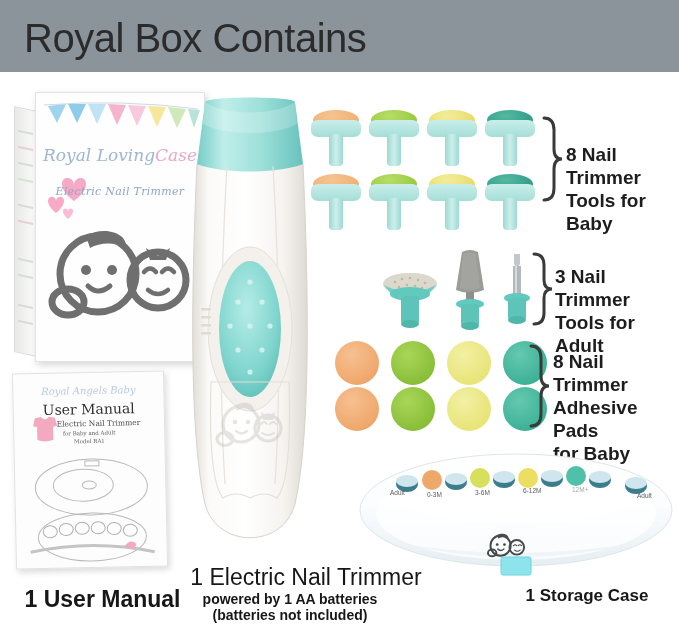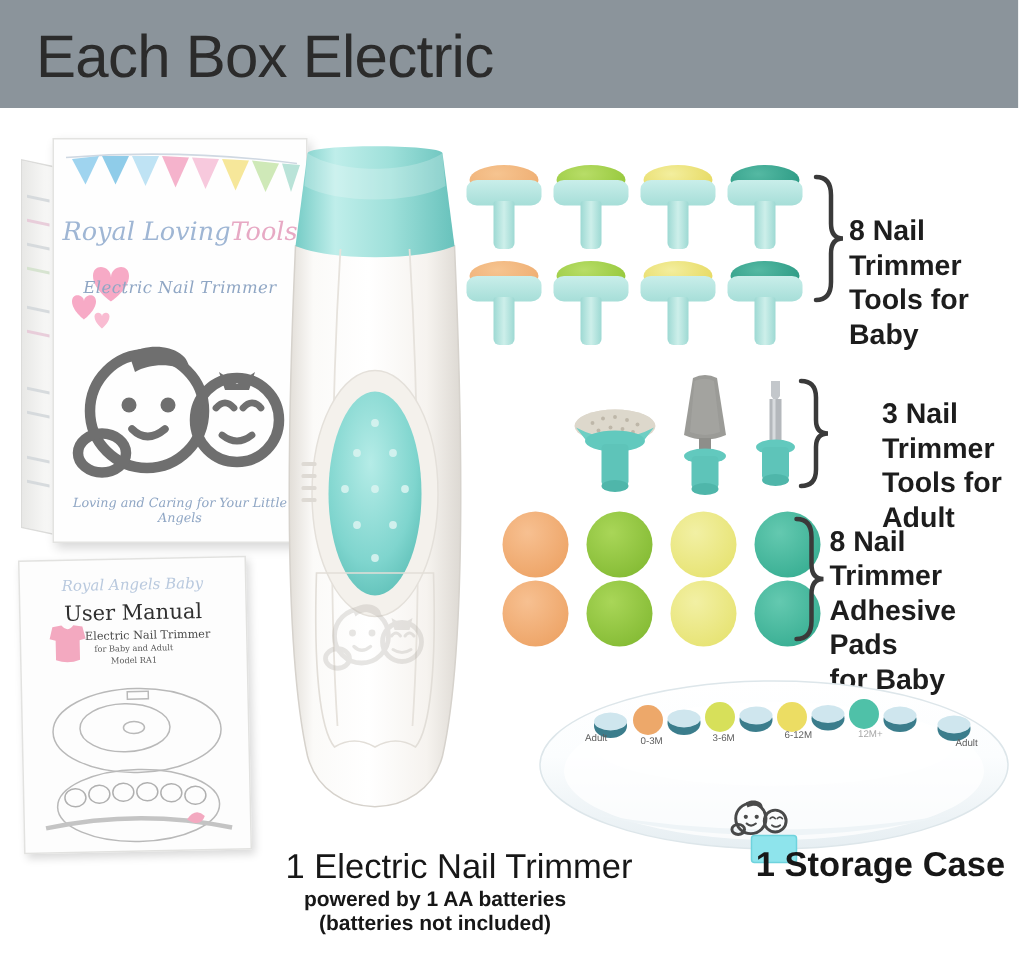--- a/index.html
+++ b/index.html
@@ -129,21 +129,21 @@
     position:absolute;font-size:6.5px;color:#5d5d5d;
     font-family:"Liberation Sans",sans-serif;white-space:nowrap;
   }
 </style>
 </head>
 <body>
 
 <div id="stage">
 
   <div class="header-bar"></div>
-  <div class="header-title">Each Box Electric</div>
+  <div class="header-title">Royal Box Contains</div>
 
   <div class="box-wrap">
     <div class="box-side">
       <div class="box-side-line" style="top:22px;"></div>
       <div class="box-side-line" style="top:38px;background:#e6c4d4;"></div>
       <div class="box-side-line" style="top:54px;"></div>
       <div class="box-side-line" style="top:70px;background:#cfe0c8;"></div>
       <div class="box-side-line" style="top:96px;"></div>
       <div class="box-side-line" style="top:112px;background:#e6c4d4;"></div>
       <div class="box-side-line" style="top:150px;"></div>
@@ -162,21 +162,21 @@
           <polygon points="46,3 64,3 55,23" fill="#bfe3f4"></polygon>
           <polygon points="66,3 84,4 75,24" fill="#f5b3cc"></polygon>
           <polygon points="86,4 104,5 95,25" fill="#f7c9dd"></polygon>
           <polygon points="106,5 124,6 115,26" fill="#f6e79a"></polygon>
           <polygon points="126,6 144,8 135,27" fill="#cfe9b8"></polygon>
           <polygon points="146,8 158,9 152,27" fill="#b9e3d8"></polygon>
         </g>
       </svg>
 
       <div class="brand-script">
-        <span>Royal Loving</span><span class="b2">Tools</span>
+        <span>Royal Loving</span><span class="b2">Case</span>
       </div>
 
       <svg class="hearts" viewBox="0 0 56 60">
         <path d="M30 14 C30 6 42 4 42 13 C42 22 30 30 30 30 C30 30 18 22 18 13 C18 4 30 6 30 14Z" fill="#f7aac6"></path>
         <path d="M12 30 C12 25 20 24 20 30 C20 36 12 42 12 42 C12 42 4 36 4 30 C4 24 12 25 12 30Z" fill="#f7aac6"></path>
         <path d="M24 40 C24 37 29 36.5 29 40 C29 44 24 48 24 48 C24 48 19 44 19 40 C19 36.5 24 37 24 40Z" fill="#f9bcd2"></path>
       </svg>
 
       <div class="box-sub">Electric Nail Trimmer</div>
 
@@ -191,21 +191,20 @@
           <circle cx="40" cy="52" r="5"></circle>
           <circle cx="66" cy="52" r="5"></circle>
         </g>
         <path d="M42 68 Q52 78 64 68" stroke="#6f6f6f" stroke-width="5" fill="none" stroke-linecap="round"></path>
         <path d="M98 54 Q104 47 110 54" stroke="#6f6f6f" stroke-width="4.5" fill="none" stroke-linecap="round"></path>
         <path d="M116 54 Q122 47 128 54" stroke="#6f6f6f" stroke-width="4.5" fill="none" stroke-linecap="round"></path>
         <path d="M102 72 Q112 80 122 72" stroke="#6f6f6f" stroke-width="4.5" fill="none" stroke-linecap="round"></path>
         <path d="M100 30 L112 38 L124 30 L120 42 L104 42 Z" fill="#6f6f6f"></path>
       </svg>
 
-      <div class="box-foot">Loving and Caring for Your Little Angels</div>
     </div>
   </div>
 
   <div class="manual">
     <div class="m-brand">Royal Angels Baby</div>
     <div class="m-title">User Manual</div>
     <div class="m-sub1">LED Electric Nail Trimmer</div>
     <div class="m-sub2">for Baby and Adult</div>
     <div class="m-sub3">Model RA1</div>
 
@@ -397,21 +396,21 @@
       <rect x="18" y="14" width="2" height="28" fill="#d8dbde"></rect>
       <ellipse cx="20" cy="46" rx="13" ry="5" fill="#62c9be"></ellipse>
       <rect x="11" y="46" width="18" height="22" rx="3" fill="#5ec4b9"></rect>
       <ellipse cx="20" cy="68" rx="9" ry="4" fill="#4fb6aa"></ellipse>
     </svg>
   </div>
 
   <svg class="brace" style="left:531px;top:252px;width:22px;height:74px;" viewBox="0 0 22 74">
     <path d="M3 2 Q13 2 13 13 L13 28 Q13 37 21 37 Q13 37 13 46 L13 61 Q13 72 3 72" fill="none" stroke="#3a3a3a" stroke-width="3" stroke-linecap="round"></path>
   </svg>
-  <div class="callout" style="left:588px;top:265px;">3 Nail Trimmer
+  <div class="callout" style="left:555px;top:265px;">3 Nail Trimmer
 Tools for Adult</div>
 
   <div>
     <div class="pad" style="left:335px;top:341px;background:radial-gradient(circle at 38% 32%,#f7c091,#eb9d5c);"></div>
     <div class="pad" style="left:391px;top:341px;background:radial-gradient(circle at 38% 32%,#a9d658,#7cb52c);"></div>
     <div class="pad" style="left:447px;top:341px;background:radial-gradient(circle at 38% 32%,#f2f0a4,#e4e067);"></div>
     <div class="pad" style="left:503px;top:341px;background:radial-gradient(circle at 38% 32%,#64c9b0,#2ea88c);"></div>
     <div class="pad" style="left:335px;top:387px;background:radial-gradient(circle at 38% 32%,#f7c091,#eb9d5c);"></div>
     <div class="pad" style="left:391px;top:387px;background:radial-gradient(circle at 38% 32%,#a9d658,#7cb52c);"></div>
     <div class="pad" style="left:447px;top:387px;background:radial-gradient(circle at 38% 32%,#f2f0a4,#e4e067);"></div>
@@ -479,20 +478,21 @@
     </svg>
   </div>
 
   <div class="lbl-slot" style="left:390px;top:489px;">Adult</div>
   <div class="lbl-slot" style="left:427px;top:491px;">0-3M</div>
   <div class="lbl-slot" style="left:475px;top:489px;">3-6M</div>
   <div class="lbl-slot" style="left:523px;top:487px;">6-12M</div>
   <div class="lbl-slot" style="left:572px;top:486px;opacity:.55;">12M+</div>
   <div class="lbl-slot" style="left:637px;top:492px;">Adult</div>
 
+  <div class="capt" style="left:0px;top:586px;width:205px;font-size:23px;font-weight:700;">1 User Manual</div>
 
   <div class="capt" style="left:176px;top:564px;width:260px;font-size:23px;font-weight:400;">1 Electric Nail Trimmer</div>
   <div class="capt" style="left:160px;top:591px;width:260px;font-size:14px;font-weight:700;">powered by 1 AA batteries</div>
   <div class="capt" style="left:160px;top:607px;width:260px;font-size:14px;font-weight:700;">(batteries not included)</div>
 
-  <div class="capt" style="left:494px;top:563px;width:186px;font-size:23px;font-weight:700;">1 Storage Case</div>
+  <div class="capt" style="left:494px;top:586px;width:186px;font-size:17px;font-weight:700;">1 Storage Case</div>
 
 </div>
 
 </body></html>

